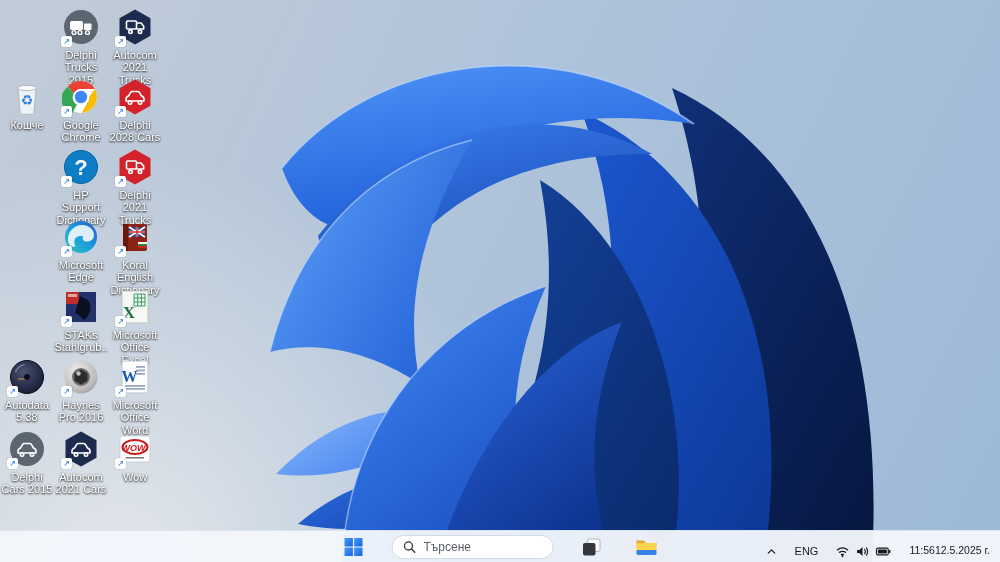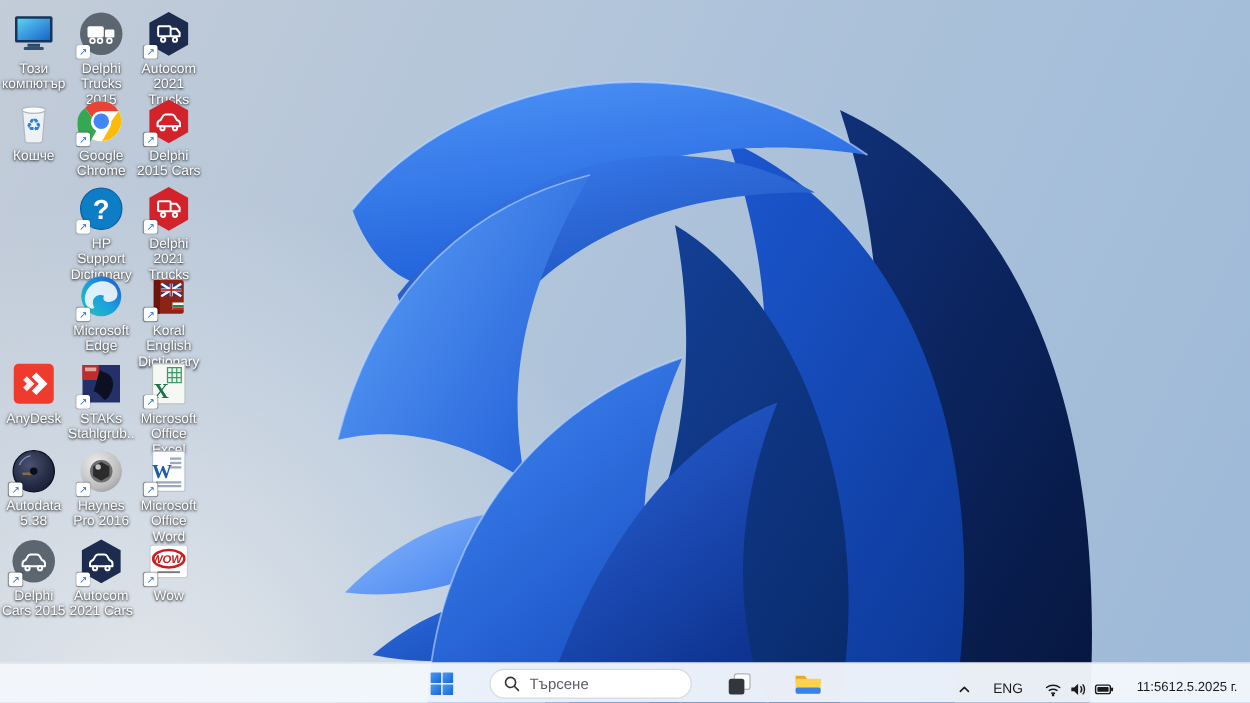--- a/index.html
+++ b/index.html
@@ -101,56 +101,29 @@
   <path d="M270 352 C296 248 360 168 472 140 C420 230 404 304 420 384 C362 346 308 342 270 352 Z" fill="url(#gBright2)"></path>
   <path d="M270 352 C296 248 360 168 472 140" fill="none" stroke="#c3dafe" stroke-width="1.4" opacity=".6"></path>
   <path d="M276 474 C330 418 398 398 460 416 C406 458 342 482 276 474 Z" fill="url(#gLight)"></path>
   <path d="M298 524 C356 474 434 460 500 484 C442 522 368 538 298 524 Z" fill="url(#gMid3)"></path>
   <path d="M342 562 C348 440 418 330 546 286 C504 380 506 472 542 562 Z" fill="url(#gBright3)"></path>
   <path d="M342 562 C348 440 418 330 546 286" fill="none" stroke="#bfd8fe" stroke-width="1.5" opacity=".6"></path>
   <path d="M436 562 C472 446 540 352 622 322 C586 412 588 492 612 562 Z" fill="url(#gMid4)"></path>
 </svg>
 
 <div id="desktop-icons">
-    <div class="icon-cell" style="left: 0px; top: 8px;">
-      <div class="icon-wrap">
-        <svg viewBox="0 0 38 38">
-          <defs>
-            <linearGradient id="pc1" x1="0" y1="0" x2="1" y2="1">
-              <stop offset="0" stop-color="#5fd0f2"></stop>
-              <stop offset="1" stop-color="#1565c8"></stop>
-            </linearGradient>
-          </defs>
-          <rect x="4" y="5" width="30" height="21" rx="1.5" fill="#14365c"></rect>
-          <rect x="6" y="7" width="26" height="17" fill="url(#pc1)"></rect>
-          <rect x="14" y="27" width="10" height="2.5" fill="#2a4a6a"></rect>
-          <rect x="11" y="29.5" width="16" height="2.5" rx="1" fill="#35506e"></rect>
-        </svg>
-      </div>
-      <div class="icon-label">Този компютър</div>
-    </div>
     <div class="icon-cell" style="left: 0px; top: 78px;">
       <div class="icon-wrap">
         <svg viewBox="0 0 38 38">
           <path d="M10 10h18l-2 24c-.1 1.4-1 2.3-2.4 2.3h-9.2c-1.4 0-2.3-.9-2.4-2.3z" fill="#eef2f5" stroke="#aeb9c2"></path>
           <ellipse cx="19" cy="10" rx="9.5" ry="2.6" fill="#f8fafc" stroke="#aeb9c2"></ellipse>
           <text x="19" y="27" font-size="14" text-anchor="middle" fill="#2f7fd6">♻</text>
         </svg>
       </div>
       <div class="icon-label">Кошче</div>
-    </div>
-    <div class="icon-cell" style="left: 0px; top: 288px;">
-      <div class="icon-wrap">
-        <svg viewBox="0 0 38 38">
-          <rect x="3" y="3" width="32" height="32" rx="4" fill="#ef3b2d"></rect>
-          <polygon points="21,10 30,19 21,28 17.5,24.5 23,19 17.5,13.5" fill="#fff"></polygon>
-          <polygon points="13.5,13 19.5,19 13.5,25 10.5,22 13.5,19 10.5,16" fill="#fff" opacity=".92"></polygon>
-        </svg>
-      </div>
-      <div class="icon-label">AnyDesk</div>
     </div>
     <div class="icon-cell" style="left: 0px; top: 358px;">
       <div class="icon-wrap">
         <svg viewBox="0 0 38 38">
           <defs>
             <radialGradient id="ad1" cx=".4" cy=".35" r=".85">
               <stop offset="0" stop-color="#4a5270"></stop>
               <stop offset=".6" stop-color="#232a44"></stop>
               <stop offset="1" stop-color="#10152a"></stop>
             </radialGradient>
@@ -298,21 +271,21 @@
         <svg viewBox="0 0 38 38">
           <polygon points="19,1.5 34.5,10.2 34.5,27.8 19,36.5 3.5,27.8 3.5,10.2" fill="#d3222a"></polygon>
           <g stroke="#fff" stroke-width="1.6" fill="none" stroke-linejoin="round">
             <path d="M10 21c0-1.5 1-2.5 2.5-3l2-3.4c.5-.8 1.2-1.1 2-1.1h5c.8 0 1.5.3 2 1.1l2 3.4c1.5.5 2.5 1.5 2.5 3v2H10z"></path>
             <circle cx="14" cy="24.5" r="1.7"></circle>
             <circle cx="24" cy="24.5" r="1.7"></circle>
           </g>
         </svg>
         <div class="shortcut-badge">↗</div>
       </div>
-      <div class="icon-label">Delphi 2015 Cars</div>
+      <div class="icon-label">Delphi 2028 Cars</div>
     </div>
     <div class="icon-cell" style="left: 108px; top: 148px;">
       <div class="icon-wrap">
         <svg viewBox="0 0 38 38">
           <polygon points="19,1.5 34.5,10.2 34.5,27.8 19,36.5 3.5,27.8 3.5,10.2" fill="#d3222a"></polygon>
           <g stroke="#fff" stroke-width="1.6" fill="none" stroke-linejoin="round">
             <rect x="10.5" y="13" width="10" height="8" rx="1"></rect>
             <path d="M20.5 15h4.6l2.6 3.2V21h-7.2"></path>
             <circle cx="14.5" cy="23.8" r="1.7"></circle>
             <circle cx="24" cy="23.8" r="1.7"></circle>

